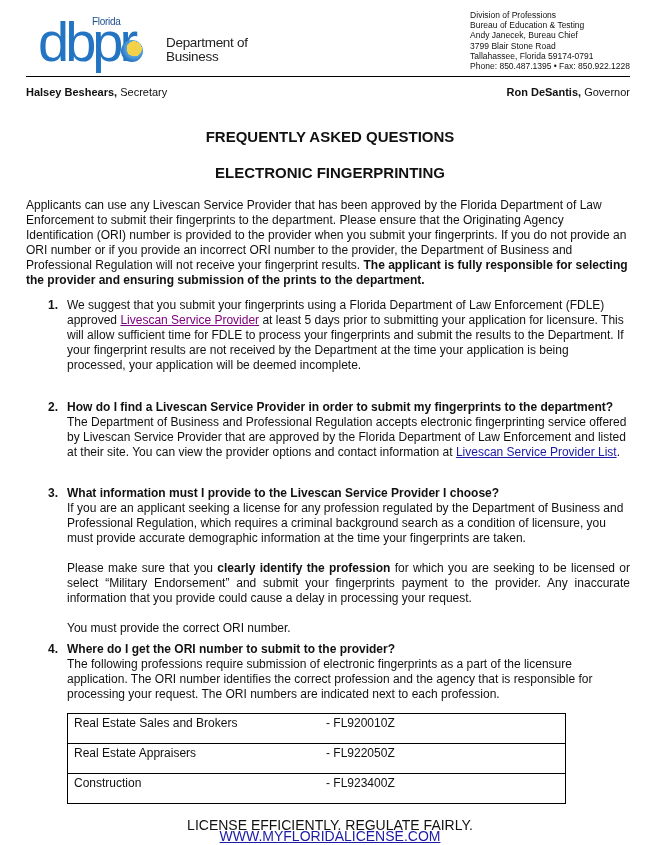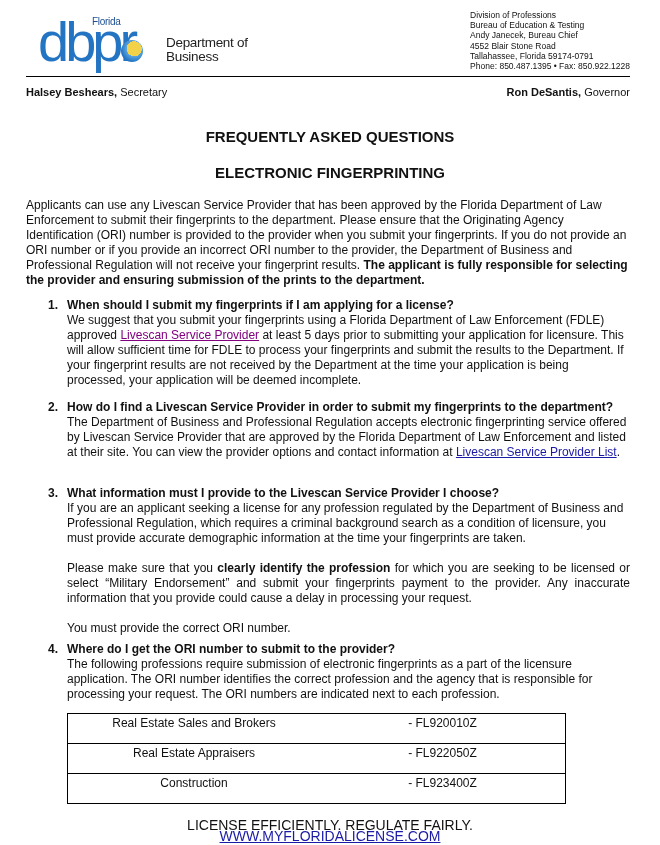--- a/index.html
+++ b/index.html
@@ -28,21 +28,21 @@
     .q .question { font-weight: bold; }
     .q p { margin: 0; }
     .q p.gap { margin-top: 15px; }
     .justify { text-align: justify; }
     a.visited { color: #800080; text-decoration: underline; }
     a.link { color: #1a1aa6; text-decoration: underline; }
     .ori-table {
       position: absolute; left: 67px; top: 713px; width: 499px;
       border-collapse: collapse; font-size: 12px;
     }
-    .ori-table td { border-top: 1.5px solid #000; height: 27px; vertical-align: top; padding: 2px 6px 0 6px; text-align: center; }
+    .ori-table td { border-top: 1.5px solid #000; height: 27px; vertical-align: top; padding: 2px 6px 0 6px; }
     .ori-table tr:last-child td { border-bottom: 1.5px solid #000; }
     .ori-table td:first-child { border-left: 1.5px solid #000; width: 240px; }
     .ori-table td:last-child { border-right: 1.5px solid #000; }
     .footer { position: absolute; left: 0; right: 0; top: 820px; text-align: center; font-size: 14px; line-height: 10.5px; color: #111; }
     .footer a { color: #1a1aa6; text-decoration: underline; }
   </style>
 </head>
 <body>
 
 <div class="logo">
@@ -51,21 +51,21 @@
   <span class="emblem"></span>
   <div class="deptname">
     <div>Department of Business</div>
   </div>
 </div>
 
 <div class="contact">
   <div>Division of Professions</div>
   <div>Bureau of Education &amp; Testing</div>
   <div>Andy Janecek, Bureau Chief</div>
-  <div>4552 Blair Stone Road</div>
+  <div>3799 Blair Stone Road</div>
   <div>Tallahassee, Florida 59174-0791</div>
   <div>Phone: 850.487.1395  • Fax: 850.922.1228</div>
 </div>
 
 <div class="hrule"></div>
 
 <div class="secretary">
   <b>Halsey Beshears,</b><span> Secretary</span>
 </div>
 <div class="governor">
@@ -75,21 +75,20 @@
 <div class="title1">FREQUENTLY ASKED QUESTIONS</div>
 <div class="title2">ELECTRONIC FINGERPRINTING</div>
 
 <div class="intro">
   <span>Applicants can use any Livescan Service Provider that has been approved by the Florida Department of Law Enforcement to submit their fingerprints to the department.  Please ensure that the Originating Agency Identification (ORI) number is provided to the provider when you submit your fingerprints.  If you do not provide an ORI number or if you provide an incorrect ORI number to the provider, the Department of Business and Professional Regulation will not receive your fingerprint results. </span><b>The applicant is fully responsible for selecting the provider and ensuring submission of the prints to the department.</b>
 </div>
 
 <div class="q" style="top:298px;">
   <span class="num">1.</span>
   <div class="body">
-    <div class="question">When should I submit my fingerprints if I am applying for a license?</div>
     <p><span>We suggest that you submit your fingerprints using a Florida Department of Law Enforcement (FDLE) approved </span><a class="visited" href="#">Livescan Service Provider</a><span> at least 5 days prior to submitting your application for licensure. This will allow sufficient time for FDLE to process your fingerprints and submit the results to the Department. If your fingerprint results are not received by the Department at the time your application is being processed, your application will be deemed incomplete.</span></p>
   </div>
 </div>
 
 <div class="q" style="top:400px;">
   <span class="num">2.</span>
   <div class="body">
     <div class="question">How do I find a Livescan Service Provider in order to submit my fingerprints to the department?</div>
     <p><span>The Department of Business and Professional Regulation accepts electronic fingerprinting service offered by Livescan Service Provider that are approved by the Florida Department of Law Enforcement and listed at their site. You can view the provider options and contact information at </span><a class="link" href="#">Livescan Service Provider List</a><span>.</span></p>
   </div>

